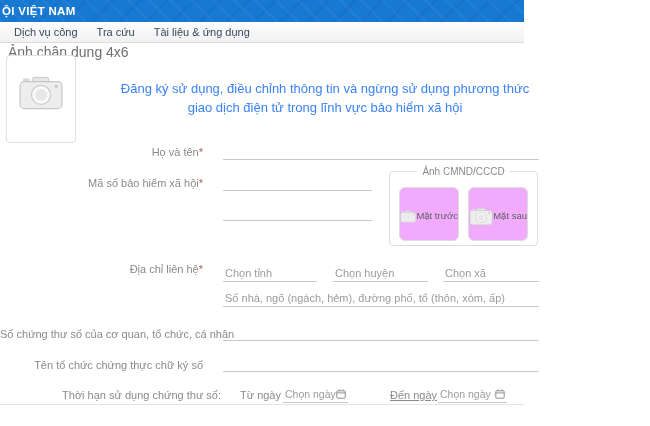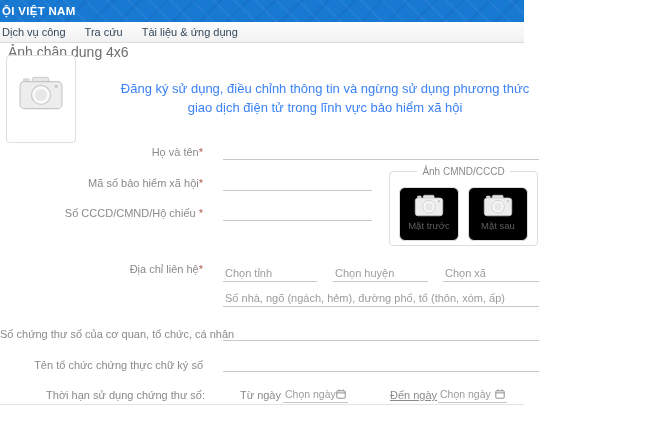--- a/index.html
+++ b/index.html
@@ -21,21 +21,21 @@
   .brand{
     color:#fff;font-weight:bold;font-size:11.5px;line-height:22px;
     padding-left:2px;letter-spacing:0.3px;white-space:nowrap;
   }
 
   
   .navbar{
     position:absolute;top:22px;left:0;right:0;height:20px;
     background:linear-gradient(#fdfdfd,#f1f1f1);
     border-bottom:1px solid #dcdcdc;
-    display:flex;align-items:center;gap:19px;padding-left:2px;
+    display:flex;align-items:center;gap:19px;padding-left:14px;
     font-size:11px;color:#33475b;
   }
   .nav-item{cursor:pointer;text-decoration:none;color:#33475b;white-space:nowrap;}
 
   
   .portrait-label{position:absolute;top:44px;left:8px;font-size:14px;color:#6e6e6e;}
   .portrait-box{
     position:absolute;top:55px;left:6px;width:68px;height:86px;
     border:1px solid #e0e0e0;border-radius:4px;background:#fff;
     display:flex;justify-content:center;align-items:flex-start;cursor:pointer;
@@ -76,39 +76,39 @@
   .lbl-fullname{top:146px;}      .in-fullname{left:223px;top:144px;width:312px;}
   .lbl-inscode{top:177px;}       .in-inscode{left:223px;top:175px;width:145px;}
   .lbl-idnum{top:207px;}         .in-idnum{left:223px;top:205px;width:145px;}
   .lbl-address{top:263px;}
   .sel-province{left:223px;top:266px;width:90px;}
   .sel-district{left:333px;top:266px;width:91px;}
   .sel-ward{left:443px;top:266px;width:92px;}
   .in-street{left:223px;top:291px;width:312px;}
   .lbl-certnum{top:328px;}       .in-certnum{left:223px;top:325px;width:312px;}
   .lbl-certorg{top:359px;}       .in-certorg{left:223px;top:356px;width:312px;}
-  .lbl-period{top:389px;width:205px;}
+  .lbl-period{top:389px;width:205px;padding-left:16px;}
   .lbl-from{position:absolute;left:240px;top:389px;font-size:11px;color:#8a8a8a;}
   .date-from{left:283px;top:387px;width:61px;font-size:10.5px;}
   .lbl-to{position:absolute;left:390px;top:389px;font-size:11px;color:#8a8a8a;text-decoration:underline;}
   .date-to{left:438px;top:387px;width:65px;font-size:10.5px;}
   .cal{flex:0 0 auto;margin-bottom:1px;}
 
   
   .id-photos{
     position:absolute;left:389px;top:166px;width:147px;height:72px;
     border:1px solid #ddd;border-radius:4px;margin:0;padding:2px 0 4px;
   }
   .id-photos legend{
     margin:8px auto;padding:0 5px;font-size:10px;color:#8a8a8a;text-align:center;
   }
   .id-photos .boxes{display:flex;justify-content:center;gap:9px;}
   .shot-box{
-    width:58px;height:52px;border:1px solid #ddd;border-radius:6px;background:#000000;
-    display:flex;flex-direction:column;align-items:center;justify-content:flex-start;
+    width:58px;height:52px;border:1px solid #ddd;border-radius:6px;background:#f0abfc;
+    display:flex;flex-direction:row;align-items:center;justify-content:flex-start;
     cursor:pointer;
   }
   .shot-box .cam{margin-top:5px;}
   .shot-label{font-size:9.5px;color:#5f5f5f;margin-top:2px;white-space:nowrap;}
 
   .bottom-divider{
     position:absolute;top:404px;left:0;right:0;height:0;
     border-top:1px solid #e4e4e4;
   }
   .svg-defs{position:absolute;width:0;height:0;overflow:hidden;}
@@ -153,21 +153,20 @@
   </div>
 
   <div class="form-subtitle">Đăng ký sử dụng, điều chỉnh thông tin và ngừng sử dụng phương thức giao dịch điện tử trong lĩnh vực bảo hiểm xã hội</div>
 
   <div class="flabel lbl-fullname"><span>Họ và tên</span><span class="req">*</span></div>
   <input class="uinput in-fullname" style="">
 
   <div class="flabel lbl-inscode"><span>Mã số bảo hiểm xã hội</span><span class="req">*</span></div>
   <input class="uinput in-inscode" style="">
 
-  <div class="flabel lbl-idnum"><span>Số CCCD/CMND/Hộ chiếu</span><span class="req"> *</span></div>
   <input class="uinput in-idnum" style="">
 
   <fieldset class="id-photos">
     <legend>Ảnh CMND/CCCD</legend>
     <div class="boxes">
       <div class="shot-box">
         <svg class="cam" width="30" height="25">
             <use href="#sym-camera"></use>
           </svg>
         <div class="shot-label">Mặt trước</div>

